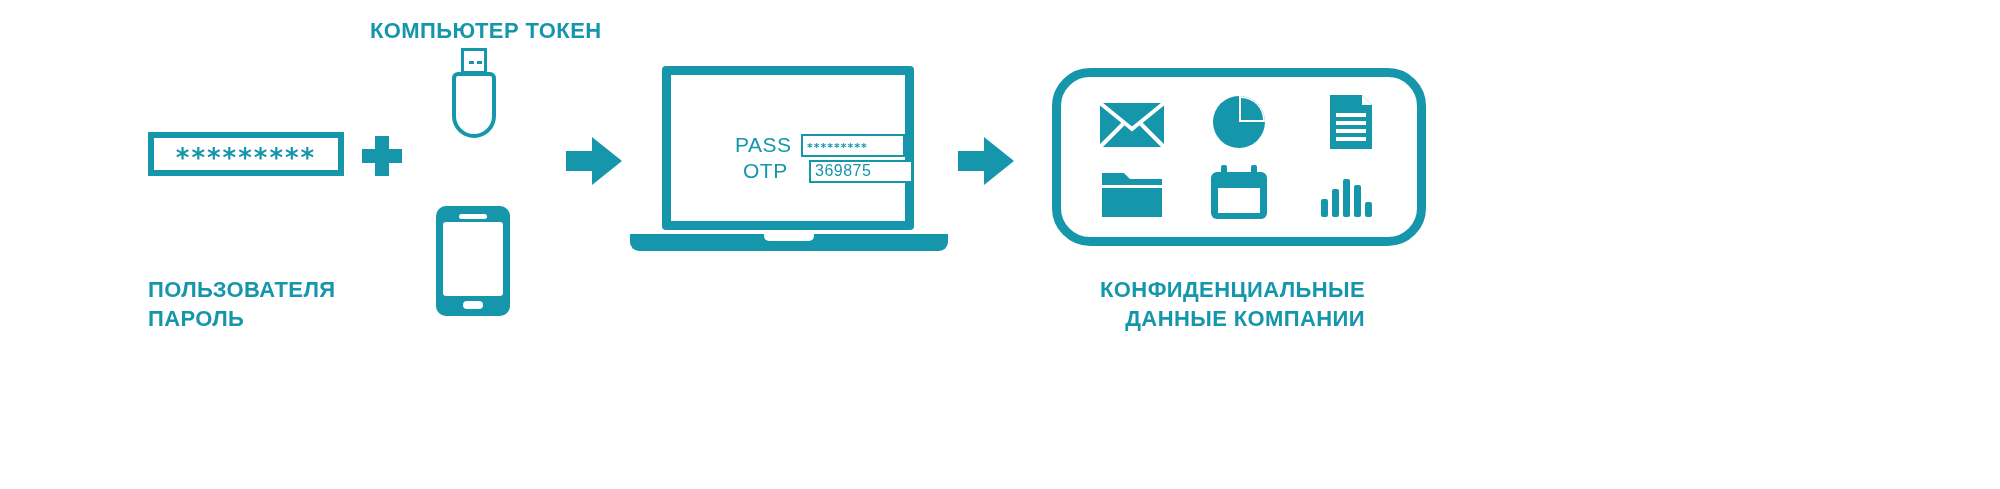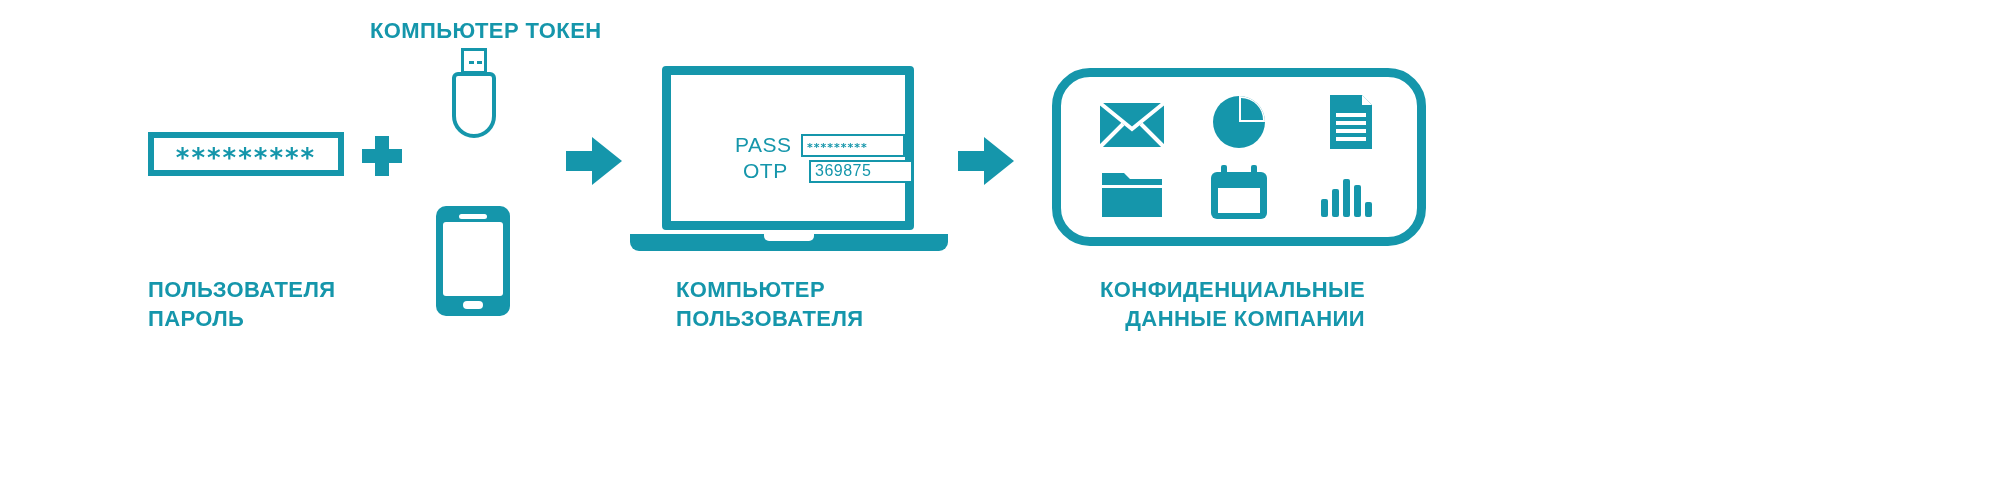--- a/index.html
+++ b/index.html
@@ -223,22 +223,20 @@
         <span class="fbox">
           <span class="fv">369875</span>
         </span>
       </div>
 
     </div>
     <div class="base"></div>
     <div class="notch"></div>
   </div>
 
-  <div class="lbl" id="lbl-computer">КОМПЬЮТЕР
-ПОЛЬЗОВАТЕЛЯ</div>
 
   <div class="arrow" id="arrow2">
     <span class="tail"></span>
       <span class="head"></span>
   </div>
 
   <div id="data-panel">
     <div class="grid">
 
       <svg class="dicon" viewBox="0 0 72 58">

